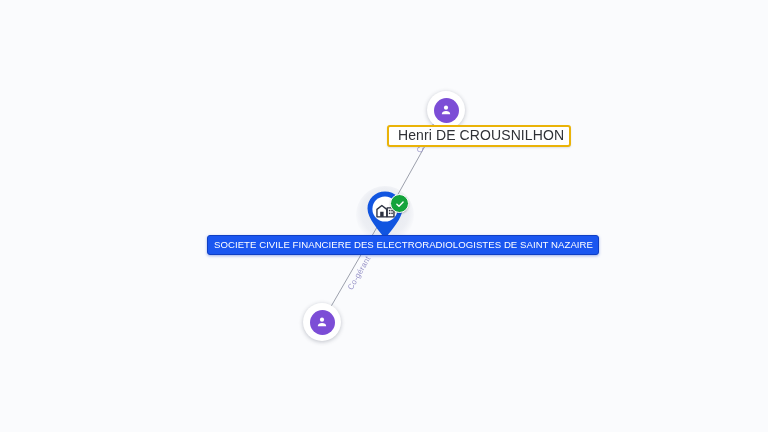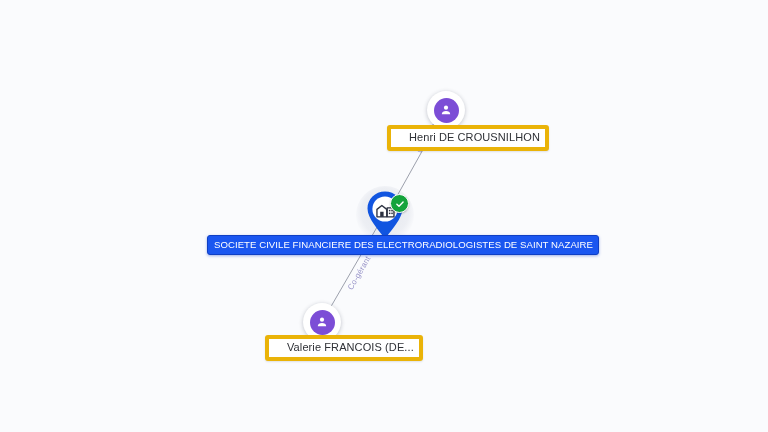--- a/index.html
+++ b/index.html
@@ -76,26 +76,26 @@
     display: flex;
     align-items: center;
     justify-content: center;
     box-shadow: 0 1px 2px rgba(0,0,0,0.22);
   }
 
   
   .node-label {
     position: absolute;
     white-space: nowrap;
-    font-size: 11px;
+    font-size: 14px;
     line-height: 13px;
-    padding: 2px 5px 3px 18px;
+    padding: 2px 5px 3px 9px;
     border-radius: 3px;
     background: #ffffff;
-    border: 4px solid #eab308;
+    border: 2px solid #eab308;
     color: #2f3136;
     box-shadow: 0 1px 2px rgba(40,45,70,0.13);
     letter-spacing: 0.1px;
   }
   .node-label.selected {
     background: #1a56f0;
     border: 1px solid #0f3fc4;
     color: #ffffff;
     font-size: 9.6px;
     padding: 2px 5px 3px 6px;
@@ -169,15 +169,14 @@
 
   <div class="person-node" style="left:303px; top:303px;">
     <span class="avatar-disc">
       <svg width="14" height="14" viewBox="0 0 24 24" aria-hidden="true">
         <circle cx="12" cy="8" r="3.6" fill="#ffffff"></circle>
         <path d="M4.8 19.2c0-3.6 3.2-5.6 7.2-5.6s7.2 2 7.2 5.6z" fill="#ffffff"></path>
       </svg>
     </span>
   </div>
 
-  <div class="node-label" style="left:265px; top:335px;">Valerie FRANCOIS (DE...</div>
 
 </div>
 
 </body></html>

